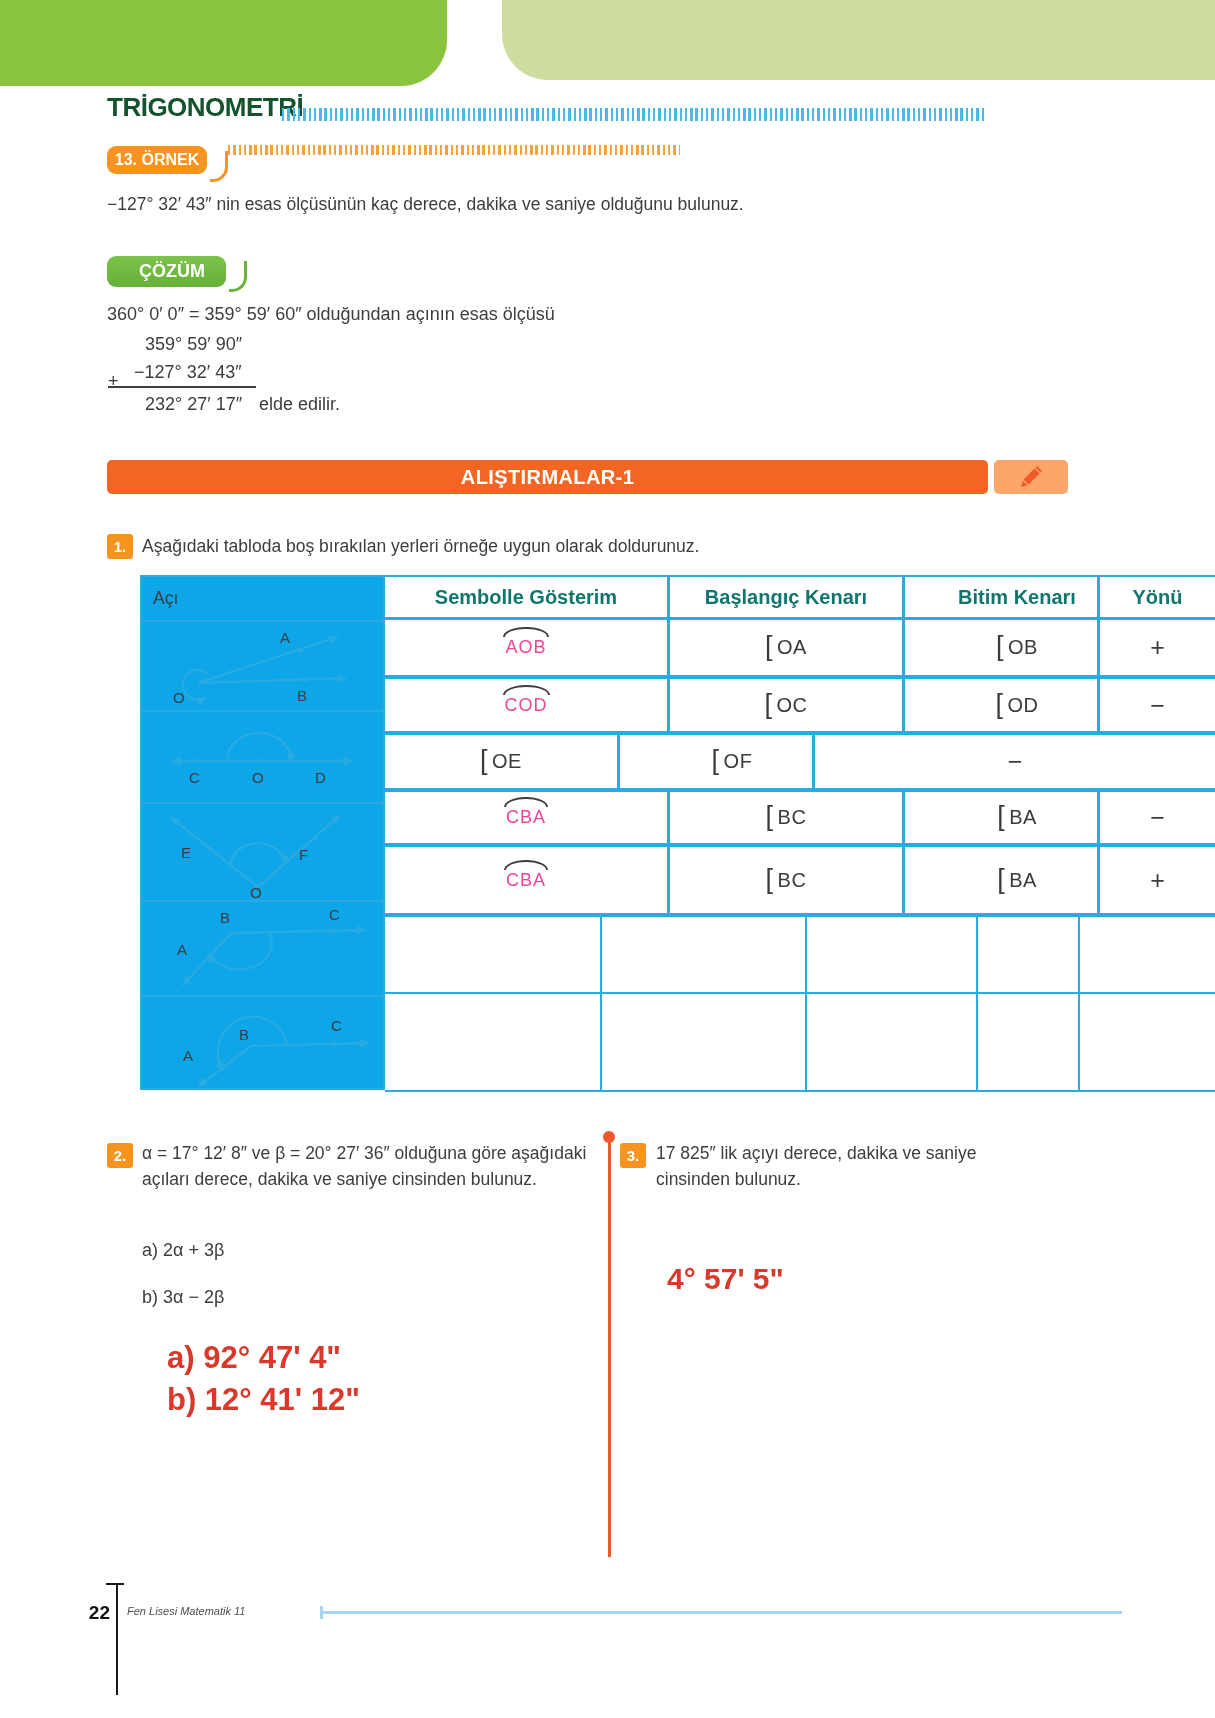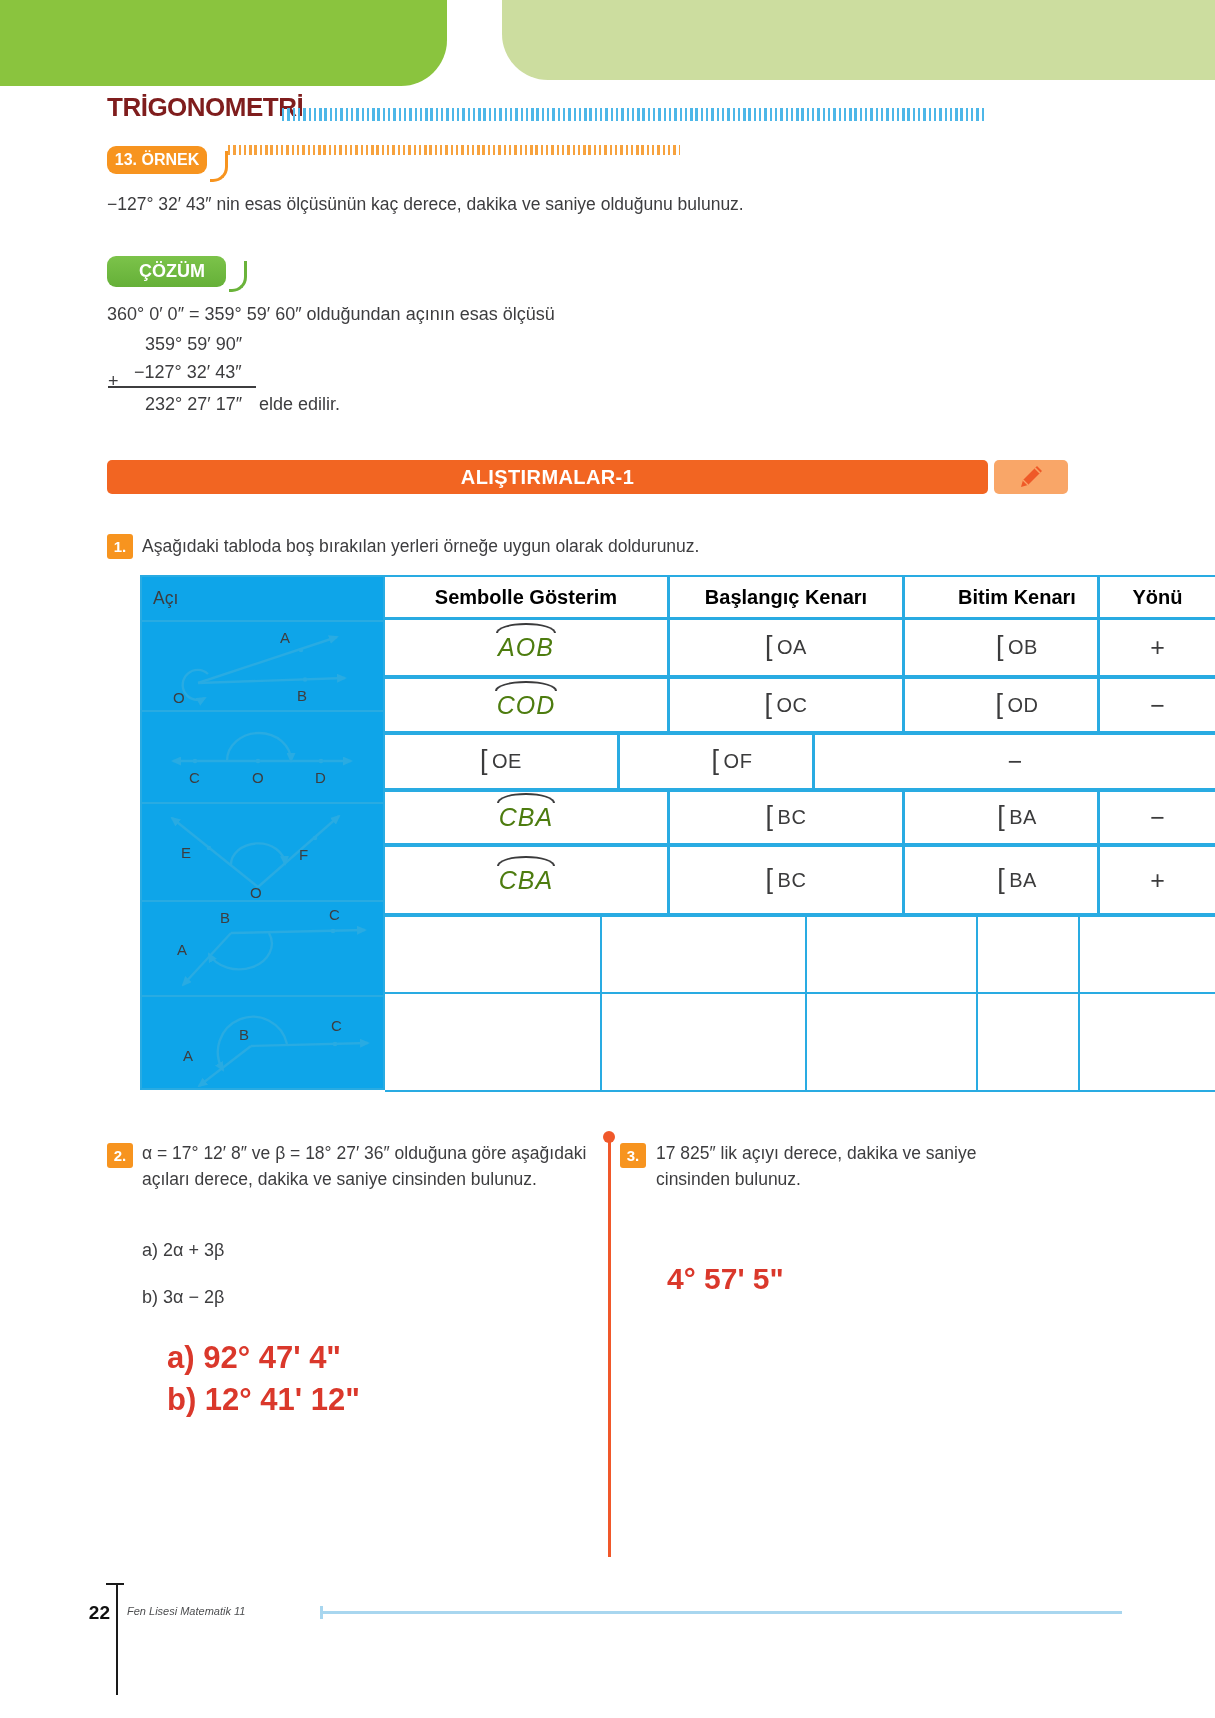--- a/index.html
+++ b/index.html
@@ -4,21 +4,21 @@
 <style>
   html,body{margin:0;padding:0;background:#ffffff;}
   .page{position:relative;width:1215px;height:1718px;background:#fff;overflow:hidden;
         font-family:"Liberation Sans",sans-serif;color:#3d3d3f;}
   .abs{position:absolute;}
 
   
   .green-dark{left:0;top:0;width:447px;height:86px;background:#8ac43e;border-radius:0 0 46px 0;}
   .green-light{left:502px;top:0;width:713px;height:80px;background:#ccdd9f;border-radius:0 0 0 46px;}
 
-  .page-title{left:107px;top:92px;font-size:26px;font-weight:bold;color:#7f1d1d;letter-spacing:-0.5px;}
+  .page-title{left:107px;top:92px;font-size:26px;font-weight:bold;color:#14532d;letter-spacing:-0.5px;}
   .rule-blue{left:282px;top:108px;width:703px;height:13px;
     background:repeating-linear-gradient(90deg,#4db7e8 0,#4db7e8 2.4px,transparent 2.4px,transparent 5.3px);}
   .rule-orange{left:228px;top:145px;width:452px;height:10px;
     background:repeating-linear-gradient(90deg,#f7a23d 0,#f7a23d 2.4px,transparent 2.4px,transparent 5.3px);}
 
   .tag{display:flex;align-items:center;justify-content:center;color:#fff;font-weight:bold;}
   .example-badge{left:107px;top:146px;width:100px;height:28px;background:#f7941f;border-radius:9px;font-size:16px;}
   .tail{position:absolute;width:15px;height:28px;border:3.5px solid #f7941f;border-left:none;border-top:none;
         border-bottom-right-radius:15px;right:-21px;top:5px;}
   .solution-badge{left:107px;top:256px;width:108px;height:31px;background:linear-gradient(#7cc34a,#65b038);
@@ -48,22 +48,22 @@
      display:flex;align-items:center;justify-content:center;}
   .aci-col{left:140px;top:575px;width:245px;height:515px;border:2.5px solid #29abe2;box-sizing:border-box;background:#0ea5e9;}
   .aci-header{height:43px;display:flex;align-items:center;padding-left:11px;font-size:17.5px;box-sizing:border-box;}
   .dcell{border-top:2px solid #29abe2;box-sizing:border-box;display:flex;align-items:center;justify-content:center;}
 
   .rblock{left:385px;top:575px;width:830px;border-top:2.5px solid #29abe2;box-sizing:border-box;background:#fff;}
   .trow{display:flex;border-bottom:4px solid #29abe2;box-sizing:border-box;}
   .hrow{display:flex;border-bottom:3px solid #29abe2;height:43px;box-sizing:border-box;}
   .tc{border-right:3px solid #29abe2;display:flex;align-items:center;justify-content:center;box-sizing:border-box;}
   .c1{width:285px;}.c2{width:235px;}.c3{width:195px;padding-left:32px;}.c4{flex:1;border-right:none;}
-  .hcell{font-size:20px;font-weight:600;color:#000000;}
-  .symtext{font-size:25px;letter-spacing:1px;color:#4d7c0f;font-style:italic;}
+  .hcell{font-size:20px;font-weight:600;color:#0f766e;}
+  .symtext{font-size:18px;letter-spacing:1px;color:#ec4899;}
   .hat{position:relative;display:inline-block;padding:0 1px;}
   .hat::before{content:"";position:absolute;left:-1px;right:-1px;top:-10px;height:8px;
      border:2.2px solid #3b3b3c;border-bottom:none;border-radius:50% 50% 0 0/100% 100% 0 0;}
   .raycell{font-size:20px;color:#3b3b3c;letter-spacing:0.5px;}
   .rb{font-size:27px;font-weight:400;margin-right:4px;position:relative;top:-1px;}
   .sign{font-size:25px;color:#3b3b3c;}
   .erow{position:relative;box-sizing:border-box;}
   .erow .vdiv{position:absolute;top:0;bottom:0;width:2px;background:#29abe2;}
   .e1{height:77px;border-bottom:2px solid #29abe2;}
   .e2{height:98px;border-bottom:2.5px solid #29abe2;}
@@ -323,21 +323,21 @@
     </div>
     <div class="erow e2">
       <span class="vdiv" style="left:215px;"></span>
       <span class="vdiv" style="left:420px;"></span>
       <span class="vdiv" style="left:591px;"></span>
       <span class="vdiv" style="left:693px;"></span>
     </div>
   </div>
 
   <div class="abs numbadge" style="left:107px;top:1143px;">2.</div>
-  <div class="abs bodytext ex2-prompt">α = 17° 12′ 8″ ve β = 18° 27′ 36″  olduğuna göre aşağıdaki açıları derece, dakika ve saniye cinsinden bulunuz.</div>
+  <div class="abs bodytext ex2-prompt">α = 17° 12′ 8″ ve β = 20° 27′ 36″  olduğuna göre aşağıdaki açıları derece, dakika ve saniye cinsinden bulunuz.</div>
   <div class="abs ex-item" style="top:1240px;">a)  2α + 3β</div>
   <div class="abs ex-item" style="top:1287px;">b)  3α − 2β</div>
   <div class="abs answers-red">
     <div>a) 92° 47' 4"</div>
     <div>b) 12° 41' 12"</div>
   </div>
 
   <div class="abs vdivider-dot"></div>
   <div class="abs vdivider"></div>
 

